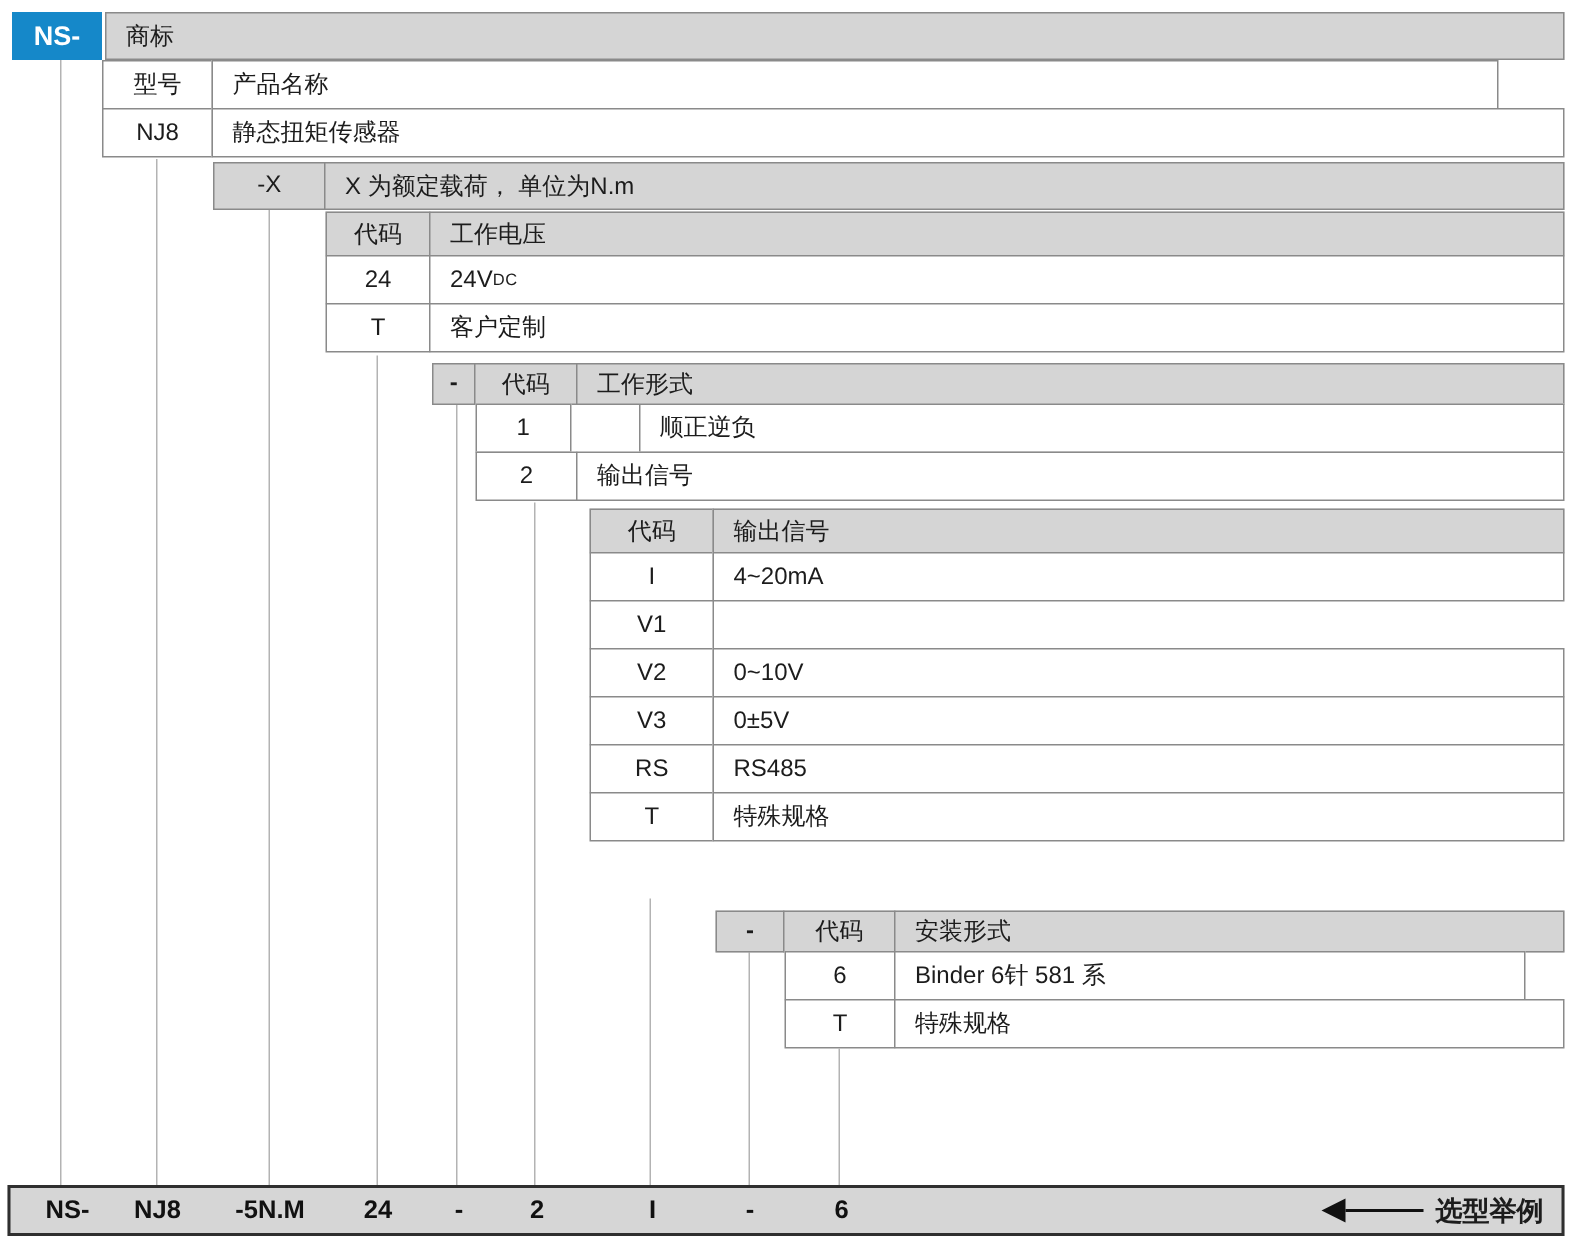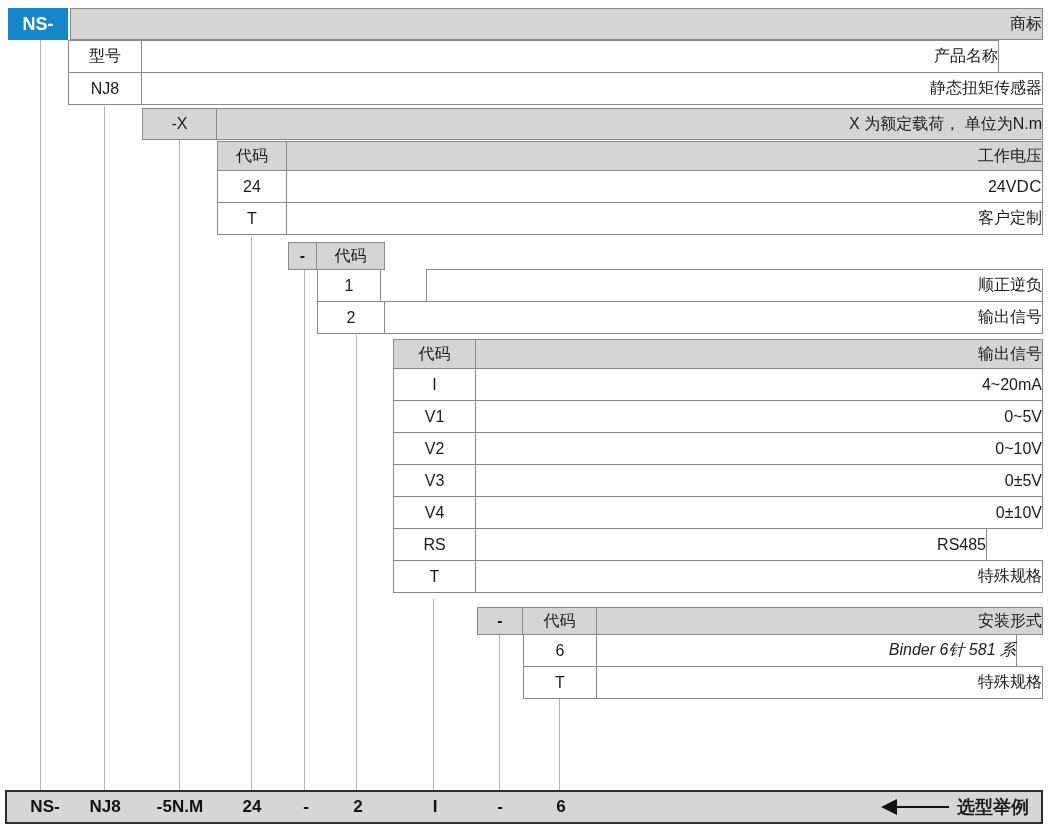--- a/index.html
+++ b/index.html
@@ -17,21 +17,21 @@
   .cell{
     box-sizing:border-box;
     border:1px solid #8a8a8a;
     background:#ffffff;
     display:flex;align-items:center;
     font-size:16px;
     height:33px;
   }
   .cell + .cell{margin-left:-1px;}
   .code{justify-content:center;}
-  .desc{padding-left:13px;justify-content:flex-end;}
+  .desc{padding-left:13px;}
   .hdr{background:#d5d5d5;}
   .dash{justify-content:center;font-weight:700;}
   .ns-box{
     background:#1588c9;color:#ffffff;
     display:flex;align-items:center;justify-content:center;
     font-weight:700;font-size:18px;
   }
   .vline{position:absolute;width:1px;background:#b3b3b3;}
   .bar{
     position:absolute;left:5px;top:790px;width:1038px;height:34px;
@@ -46,21 +46,21 @@
     display:flex;align-items:center;
   }
   .arrow-head{
     width:0;height:0;
     border-top:8px solid transparent;
     border-bottom:8px solid transparent;
     border-right:16px solid #111;
   }
   .arrow-shaft{width:52px;height:2px;background:#111;}
   .example-label{font-size:18px;font-weight:600;margin-left:8px;white-space:nowrap;}
-  .sub{font-size:17px;letter-spacing:0.5px;}
+  .sub{font-size:11px;letter-spacing:0.5px;}
 </style>
 </head>
 <body>
 
 <div id="canvas">
 
   <div class="vline" style="left:40px;top:40px;height:750px;"></div>
   <div class="vline" style="left:104px;top:106px;height:684px;"></div>
   <div class="vline" style="left:179px;top:140px;height:650px;"></div>
   <div class="vline" style="left:251px;top:237px;height:553px;"></div>
@@ -133,20 +133,23 @@
     </div>
   </div>
 
   <div class="abs row" style="left:288px;top:242px;width:755px;">
     <div class="cell hdr dash" style="width:29px;height:28px;">
       <span>-</span>
     </div>
     <div class="cell hdr code" style="width:69px;height:28px;">
       <span>代码</span>
     </div>
+    <div class="cell hdr desc" style="width:659px;height:28px;">
+      <span>工作形式</span>
+    </div>
   </div>
   <div class="abs" style="left:317px;top:269px;width:726px;">
     <div class="row">
       <div class="cell code" style="width:68px;">
         <span>1</span>
       </div>
       <div class="cell desc" style="width:659px;margin-left:45px;">
         <span>顺正逆负</span>
       </div>
     </div>
@@ -174,53 +177,42 @@
         <span>I</span>
       </div>
       <div class="cell desc" style="width:568px;">
         <span>4~20mA</span>
       </div>
     </div>
     <div class="row">
       <div class="cell code" style="width:83px;">
         <span>V1</span>
       </div>
-      <div class="cell desc" style="width:568px;">
-        <span>0~5V</span>
-      </div>
     </div>
     <div class="row">
       <div class="cell code" style="width:83px;">
         <span>V2</span>
       </div>
       <div class="cell desc" style="width:568px;">
         <span>0~10V</span>
       </div>
     </div>
     <div class="row">
       <div class="cell code" style="width:83px;">
         <span>V3</span>
       </div>
       <div class="cell desc" style="width:568px;">
         <span>0±5V</span>
       </div>
     </div>
     <div class="row">
       <div class="cell code" style="width:83px;">
-        <span>V4</span>
-      </div>
-      <div class="cell desc" style="width:568px;">
-        <span>0±10V</span>
-      </div>
-    </div>
-    <div class="row">
-      <div class="cell code" style="width:83px;">
         <span>RS</span>
       </div>
-      <div class="cell desc" style="width:512px;">
+      <div class="cell desc" style="width:568px;">
         <span>RS485</span>
       </div>
     </div>
     <div class="row">
       <div class="cell code" style="width:83px;">
         <span>T</span>
       </div>
       <div class="cell desc" style="width:568px;">
         <span>特殊规格</span>
       </div>
@@ -236,21 +228,21 @@
     </div>
     <div class="cell hdr desc" style="width:447px;height:28px;">
       <span>安装形式</span>
     </div>
   </div>
   <div class="abs" style="left:523px;top:634px;width:520px;">
     <div class="row">
       <div class="cell code" style="width:74px;">
         <span>6</span>
       </div>
-      <div class="cell desc" style="width:421px;font-style:italic;">
+      <div class="cell desc" style="width:421px;">
         <span>Binder 6针 581 系</span>
       </div>
     </div>
     <div class="row">
       <div class="cell code" style="width:74px;">
         <span>T</span>
       </div>
       <div class="cell desc" style="width:447px;">
         <span>特殊规格</span>
       </div>

